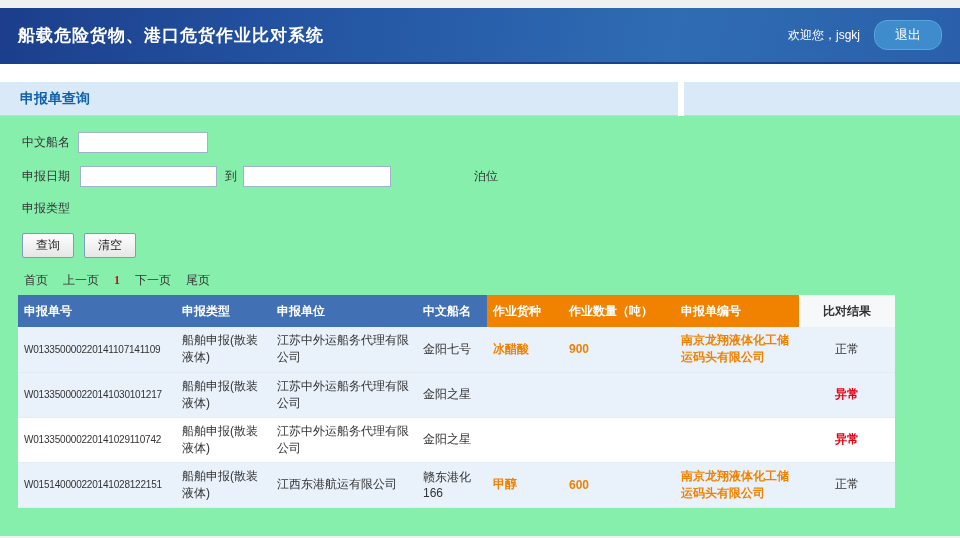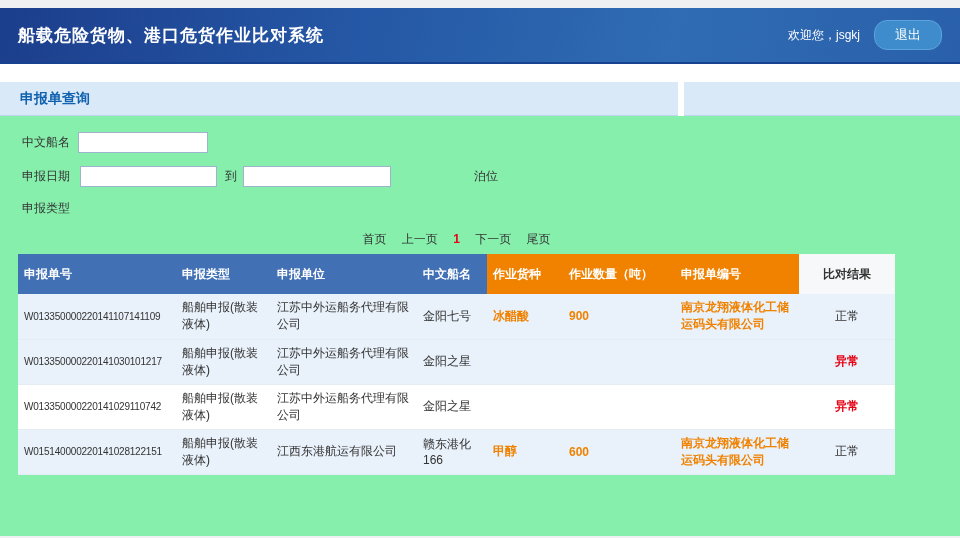--- a/index.html
+++ b/index.html
@@ -60,27 +60,27 @@
   .radio-group { display:flex; align-items:center; gap:14px; }
   .radio-item { display:flex; align-items:center; gap:4px; }
   .btn-row { margin-top:16px; display:flex; gap:10px; }
   .btn {
     padding:3px 13px; border:1px solid #7f9db9; border-radius:2px;
     background:linear-gradient(#fefefe,#e6e6e6); font-size:12px; cursor:pointer;
     font-family:"Liberation Sans","DejaVu Sans",sans-serif; color:#222;
   }
 
   
-  .pagination { width:877px; margin:14px 0 6px 18px; text-align:center; }
+  .pagination { width:877px; margin:14px 0 6px 18px; text-align:left;font-family:Liberation Serif, serif; }
   .pg { margin:0 6px; color:#333; cursor:pointer; text-decoration:none; }
   .pg-current { color:#e60012; font-weight:bold; }
 
   
   table { border-collapse:collapse; table-layout:fixed; margin-left:18px; width:877px; }
-  th { height:40px; font-size:12px; font-weight:bold; padding:0 6px; }
+  th { height:32px; font-size:12px; font-weight:bold; padding:0 6px; }
   .th-blue  { background:#4170b5; color:#fff; text-align:left; }
   .th-orange{ background:#f08200; color:#fff; text-align:left; }
   .th-orange.ctr { text-align:left; }
   .th-plain { background:#f7f8f9; color:#333; text-align:center; }
   td { height:45px; padding:2px 6px; vertical-align:middle; border-bottom:1px solid #e4ebf3; }
   tr.odd td { background:#e9f1fa; }
   tr.even td { background:#fff; }
   .c-no { font-size:10px; letter-spacing:-0.2px; }
   .c-cargo, .c-oper { color:#f08200; font-weight:bold; }
   .c-qty { color:#f08200; font-weight:bold; }
@@ -127,20 +127,24 @@
         </div>
         <div class="col-right">
           <span class="lbl-r">泊位</span>
         </div>
       </div>
 
       <div class="form-row">
         <span class="lbl">申报类型</span>
       </div>
 
+      <div class="btn-row">
+        <button class="btn">查询</button>
+        <button class="btn">清空</button>
+      </div>
     </div>
 
     <div class="pagination">
       <a class="pg">首页</a>
       <a class="pg">上一页</a>
       <span class="pg pg-current">1</span>
       <a class="pg">下一页</a>
       <a class="pg">尾页</a>
     </div>
 

